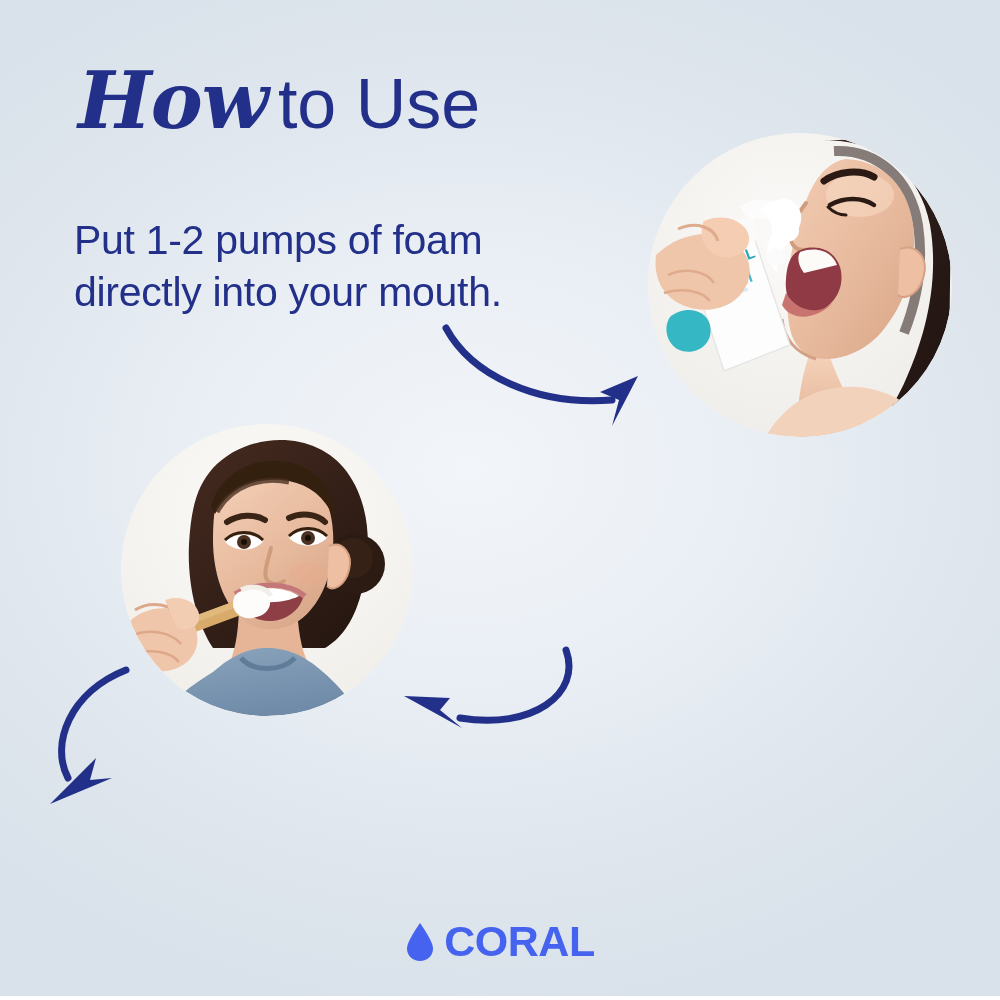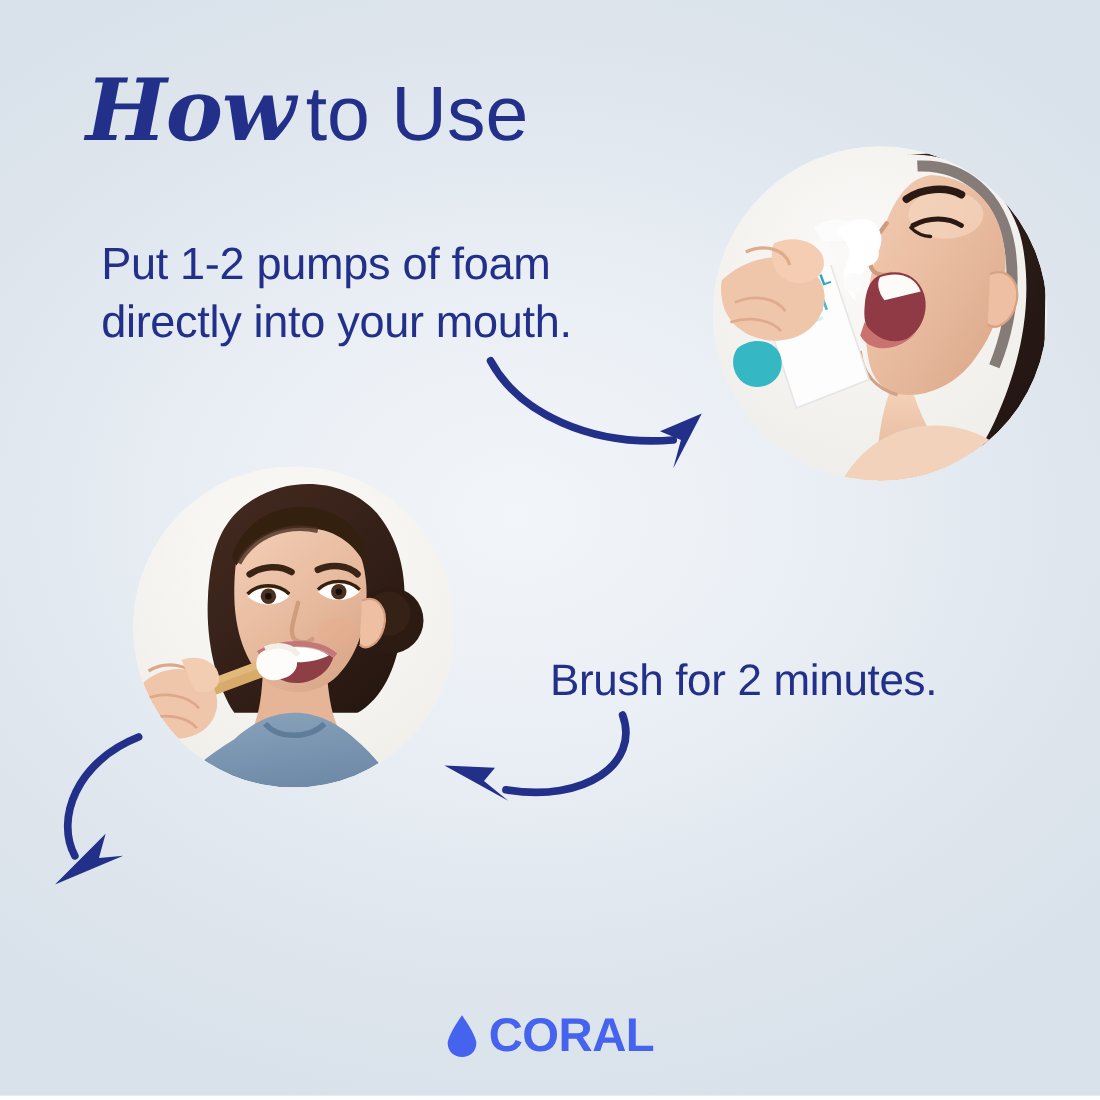--- a/index.html
+++ b/index.html
@@ -54,21 +54,20 @@
     font-family: "Liberation Sans", sans-serif;
     font-weight: 400;
     letter-spacing: -0.3px;
     white-space: pre-line;
   }
   #step1-text {
     left: 74px;
     top: 214px;
     font-size: 41px;
     line-height: 1.28;
-    margin-left: 18px;
   }
   #step2-text {
     left: 500px;
     top: 594px;
     font-size: 40px;
     line-height: 1.25;
   }
   #step3-text {
     left: 68px;
     top: 806px;
@@ -133,21 +132,20 @@
 
 <div id="poster">
 
   <div id="title-block">
     <span class="title-script">How</span><span class="title-plain">to Use</span>
   </div>
 
   <div class="step-text" id="step1-text">Put 1-2 pumps of foam
 directly into your mouth.</div>
 
-  <div class="step-text" id="step2-text">Brush for 2 minutes.</div>
 
 
   <div class="photo-circle" id="photo-foam">
     <svg class="photo-svg" viewBox="0 0 304 304">
       <defs>
         <radialGradient id="bgFoam" cx="45%" cy="35%" r="85%">
           <stop offset="0%" stop-color="#fbfaf8"></stop>
           <stop offset="100%" stop-color="#eceae6"></stop>
         </radialGradient>
         <linearGradient id="skinA" x1="0" y1="0" x2="1" y2="1">

